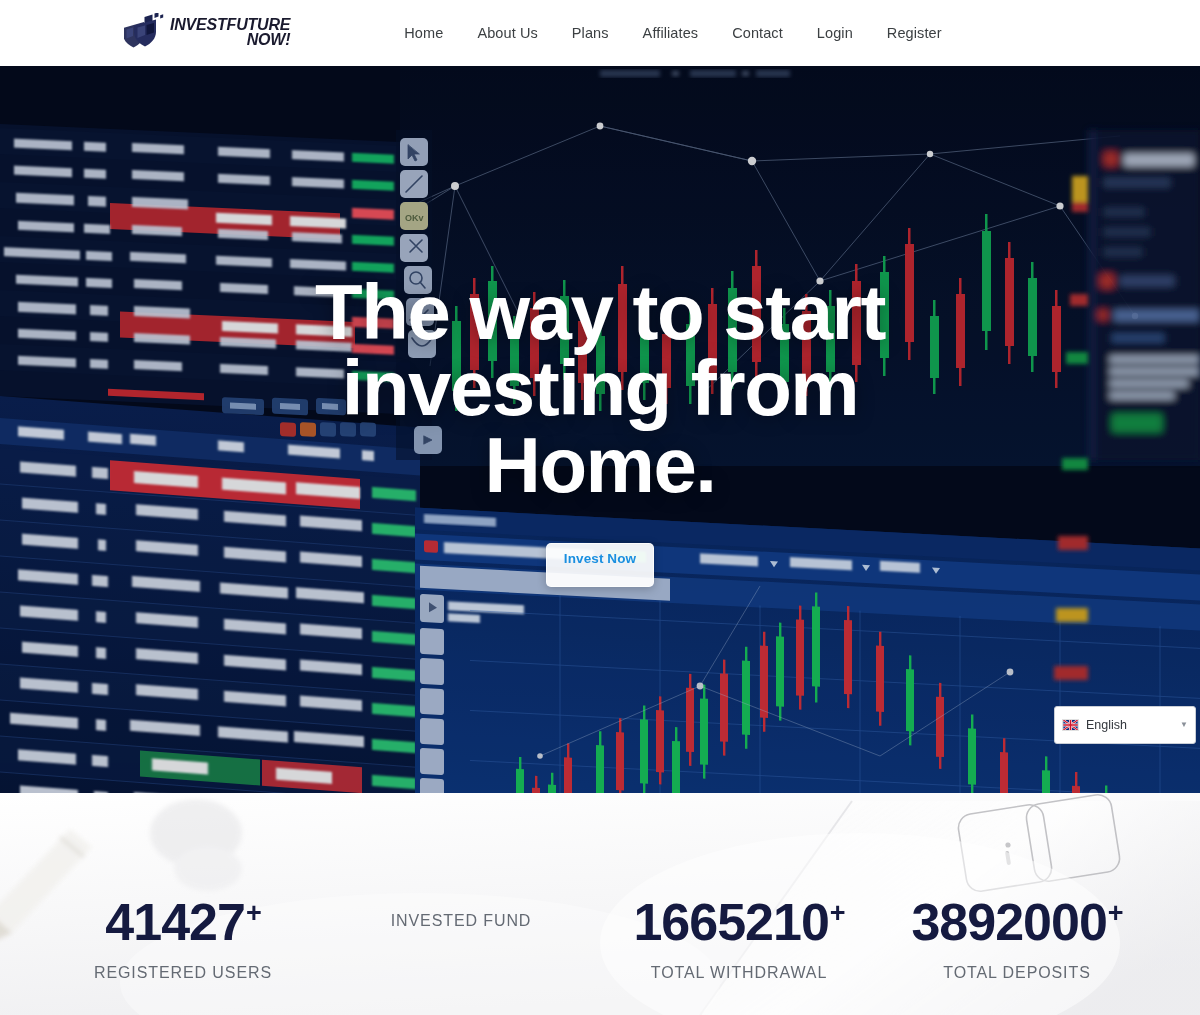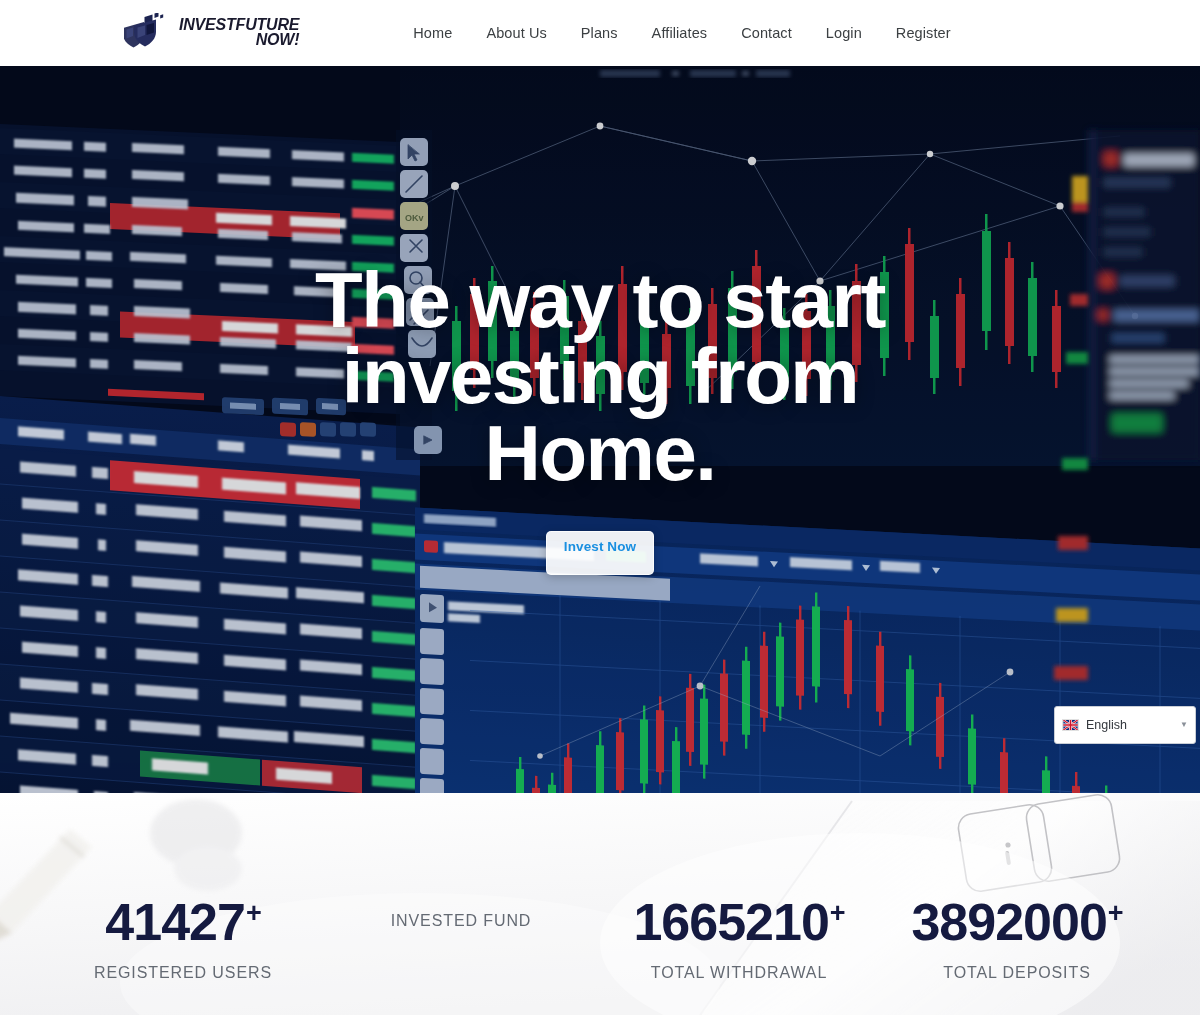--- a/index.html
+++ b/index.html
@@ -20,21 +20,20 @@
     position: relative;
     height: 66px;
     background: #ffffff;
     display: flex;
     align-items: center;
     z-index: 30;
   }
   .brand {
     display: flex;
     align-items: center;
-    gap: 9px;
     margin-left: 124px;
     text-decoration: none;
   }
   .brand-mark { width: 46px; height: 40px; display: block; flex: none; }
   .brand-text {
     font-weight: bold;
     font-style: italic;
     line-height: 0.93;
     color: #1a1a2e;
     letter-spacing: -0.2px;
@@ -63,21 +62,21 @@
     height: 727px;
     overflow: hidden;
     background: #15803d;
   }
   .hero-bg { position: absolute; inset: 0; }
   .hero-bg svg { display: block; width: 100%; height: 100%; }
 
   .hero-content {
     position: absolute;
     left: 0; right: 0;
-    top: 196px;
+    top: 208px;
     text-align: center;
     z-index: 12;
   }
   .hero-title {
     font-size: 78px;
     line-height: 0.98;
     font-weight: bold;
     color: #ffffff;
     letter-spacing: -1.5px;
     max-width: 600px;

